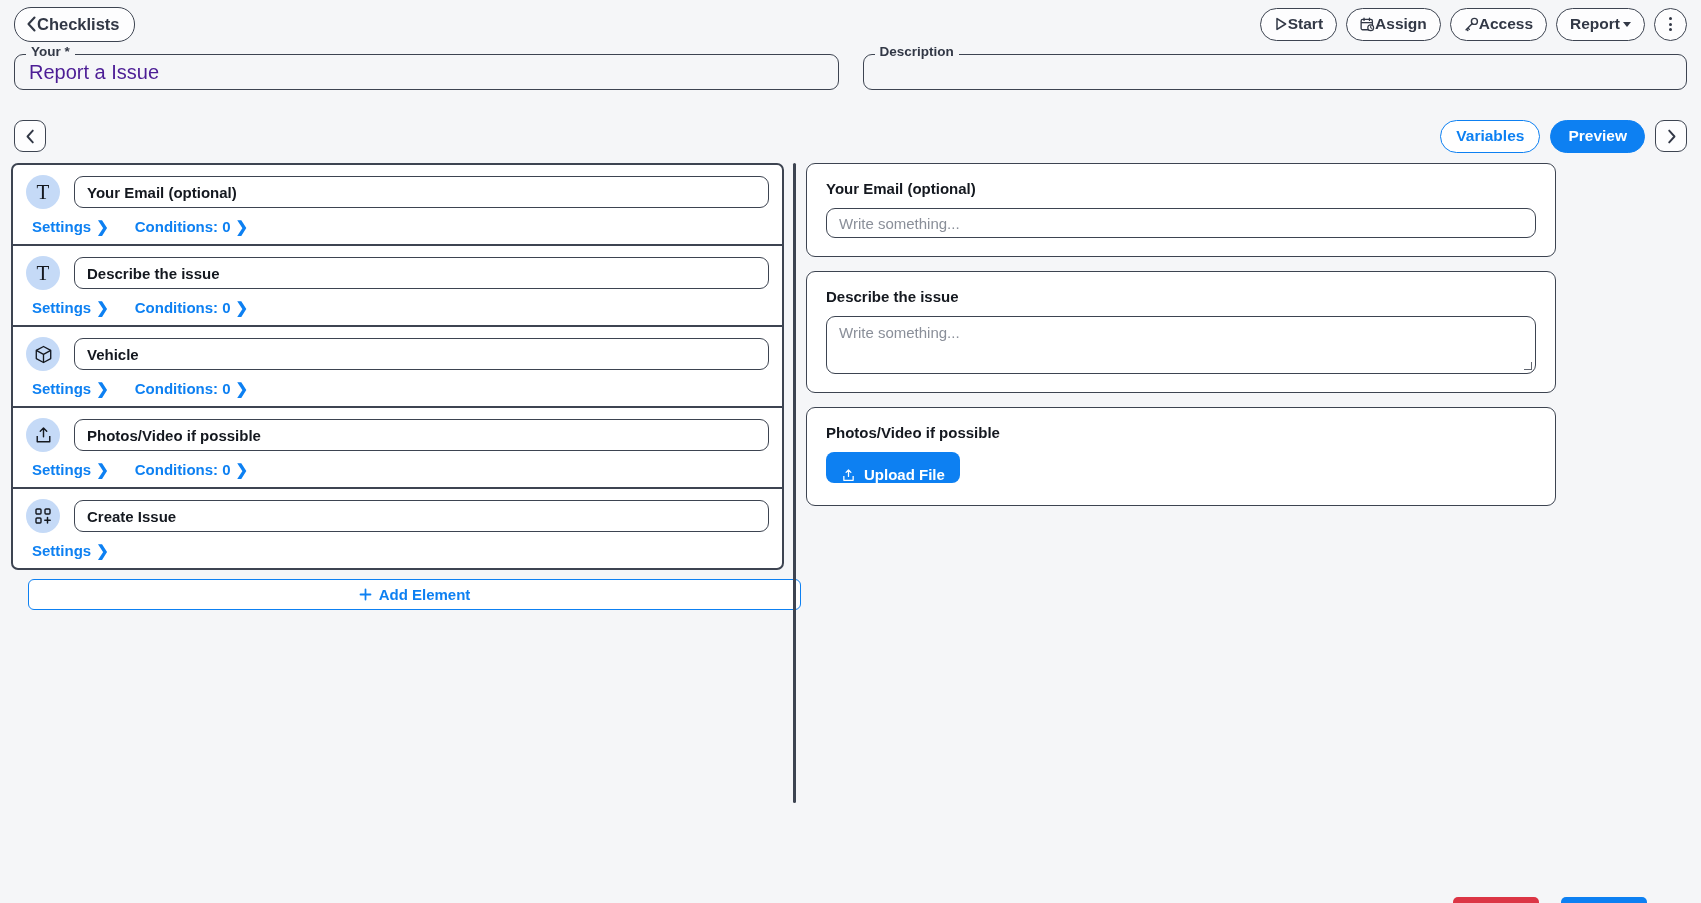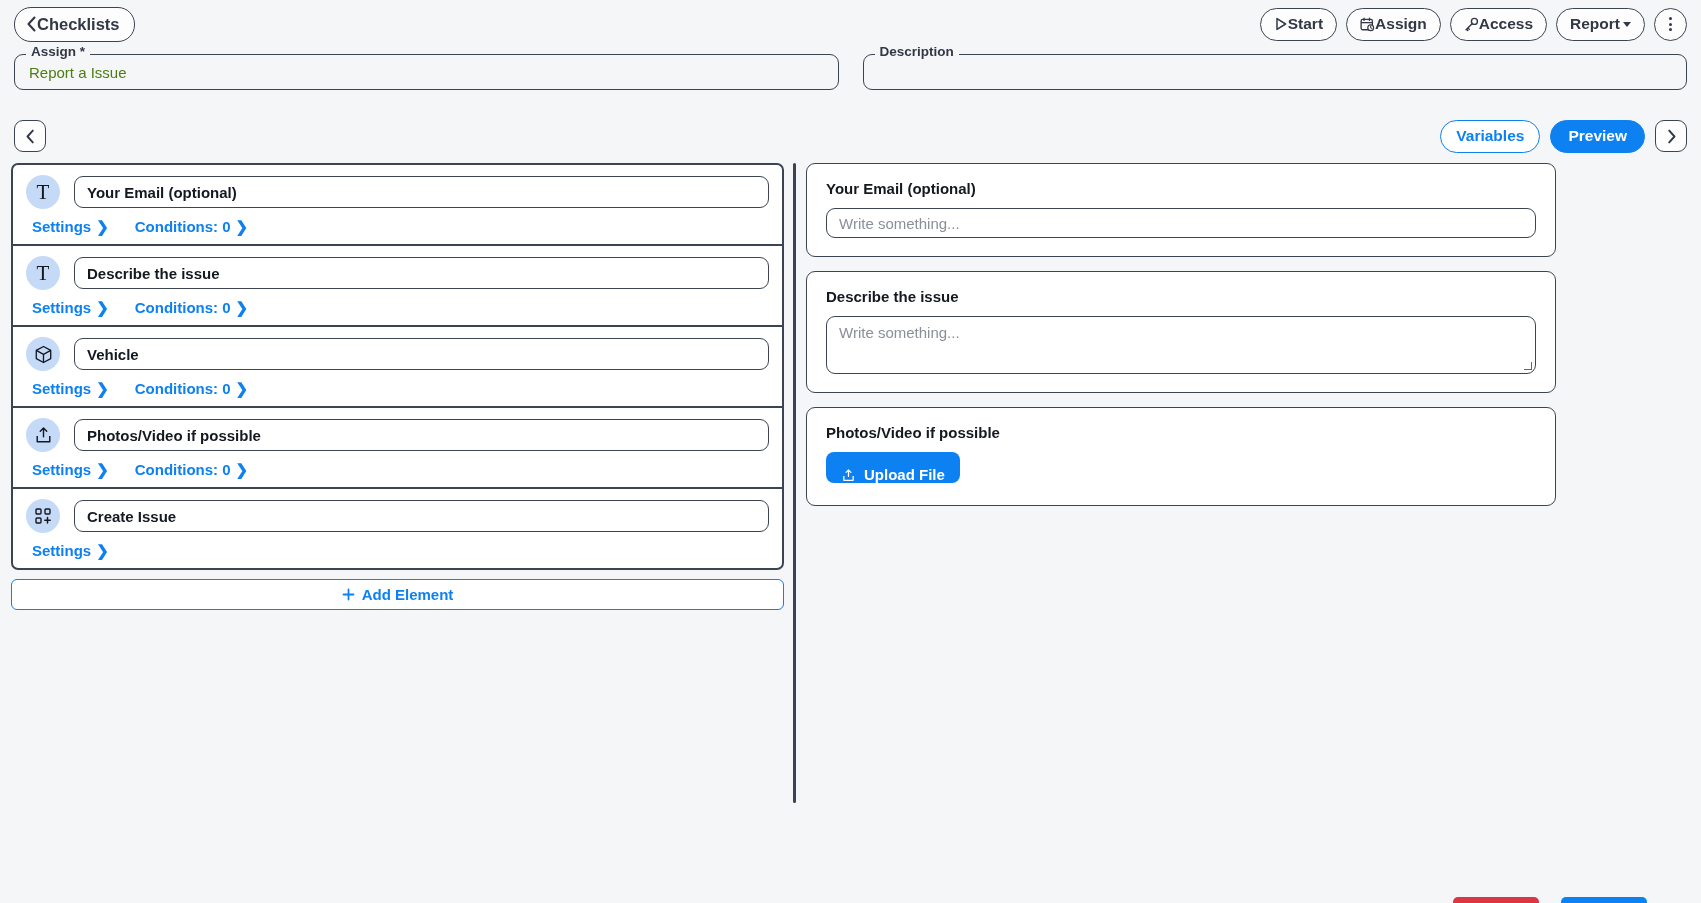--- a/index.html
+++ b/index.html
@@ -55,21 +55,21 @@
     height: 36px; background: transparent;
     display: flex; align-items: center; padding: 0 12px;
   }
   .fieldset .legend {
     position: absolute; top: -10px; left: 11px;
     background: #f5f6f8; padding: 0 5px;
     font-size: 13.5px; font-weight: bold; color: #323846;
     line-height: 1;
   }
   .fieldset .value {
-    font-size: 15px; color: #4d7c0f; font-weight: normal;
+    font-size: 20px; color: #4c1d95; font-weight: normal;
     background: transparent; border: none; outline: none; width: 100%;
     font-family: "Liberation Sans", sans-serif;
   }
 
   
   .navrow {
     position: absolute; top: 118px; left: 0; width: 1701px; height: 36px;
     display: flex; align-items: center; justify-content: space-between;
     padding: 0 14px;
   }
@@ -116,21 +116,21 @@
     font-size: 15px; font-weight: bold; color: #14181f;
   }
   .el-links { display: flex; align-items: center; gap: 26px; margin: 9px 0 2px 6px; }
   .el-link {
     display: inline-flex; align-items: center; gap: 5px;
     color: #0d80f2; font-size: 15px; font-weight: bold; cursor: pointer; justify-content: space-between;
   }
   .chev-sm { font-size: 15px; font-weight: bold; line-height: 1; }
 
   .add-element {
-    position: absolute; left: 11px; width: 773px; height: 31px;
+    position: absolute; left: 28px; width: 773px; height: 31px;
     border: 1.8px solid #0d80f2; border-radius: 6px; background: #ffffff;
     display: flex; align-items: center; justify-content: center; gap: 7px;
     color: #0d80f2; font-size: 15px; font-weight: bold; cursor: pointer;
   }
 
   
   .divider {
     position: absolute; top: 163px; left: 793px; width: 3px; height: 640px;
     background: #3d4451; border-radius: 2px;
   }
@@ -237,21 +237,21 @@
           <span></span>
             <span></span>
             <span></span>
         </div>
       </div>
     </div>
   </div>
 
   <div class="fields-row">
     <div class="fieldset">
-      <span class="legend">Assign *</span>
+      <span class="legend">Your *</span>
       <input class="value" value="Report a Issue" style="">
     </div>
     <div class="fieldset">
       <span class="legend">Description</span>
       <input class="value" value="" style="">
     </div>
   </div>
 
   <div class="navrow">
     <div class="nav-arrow">

